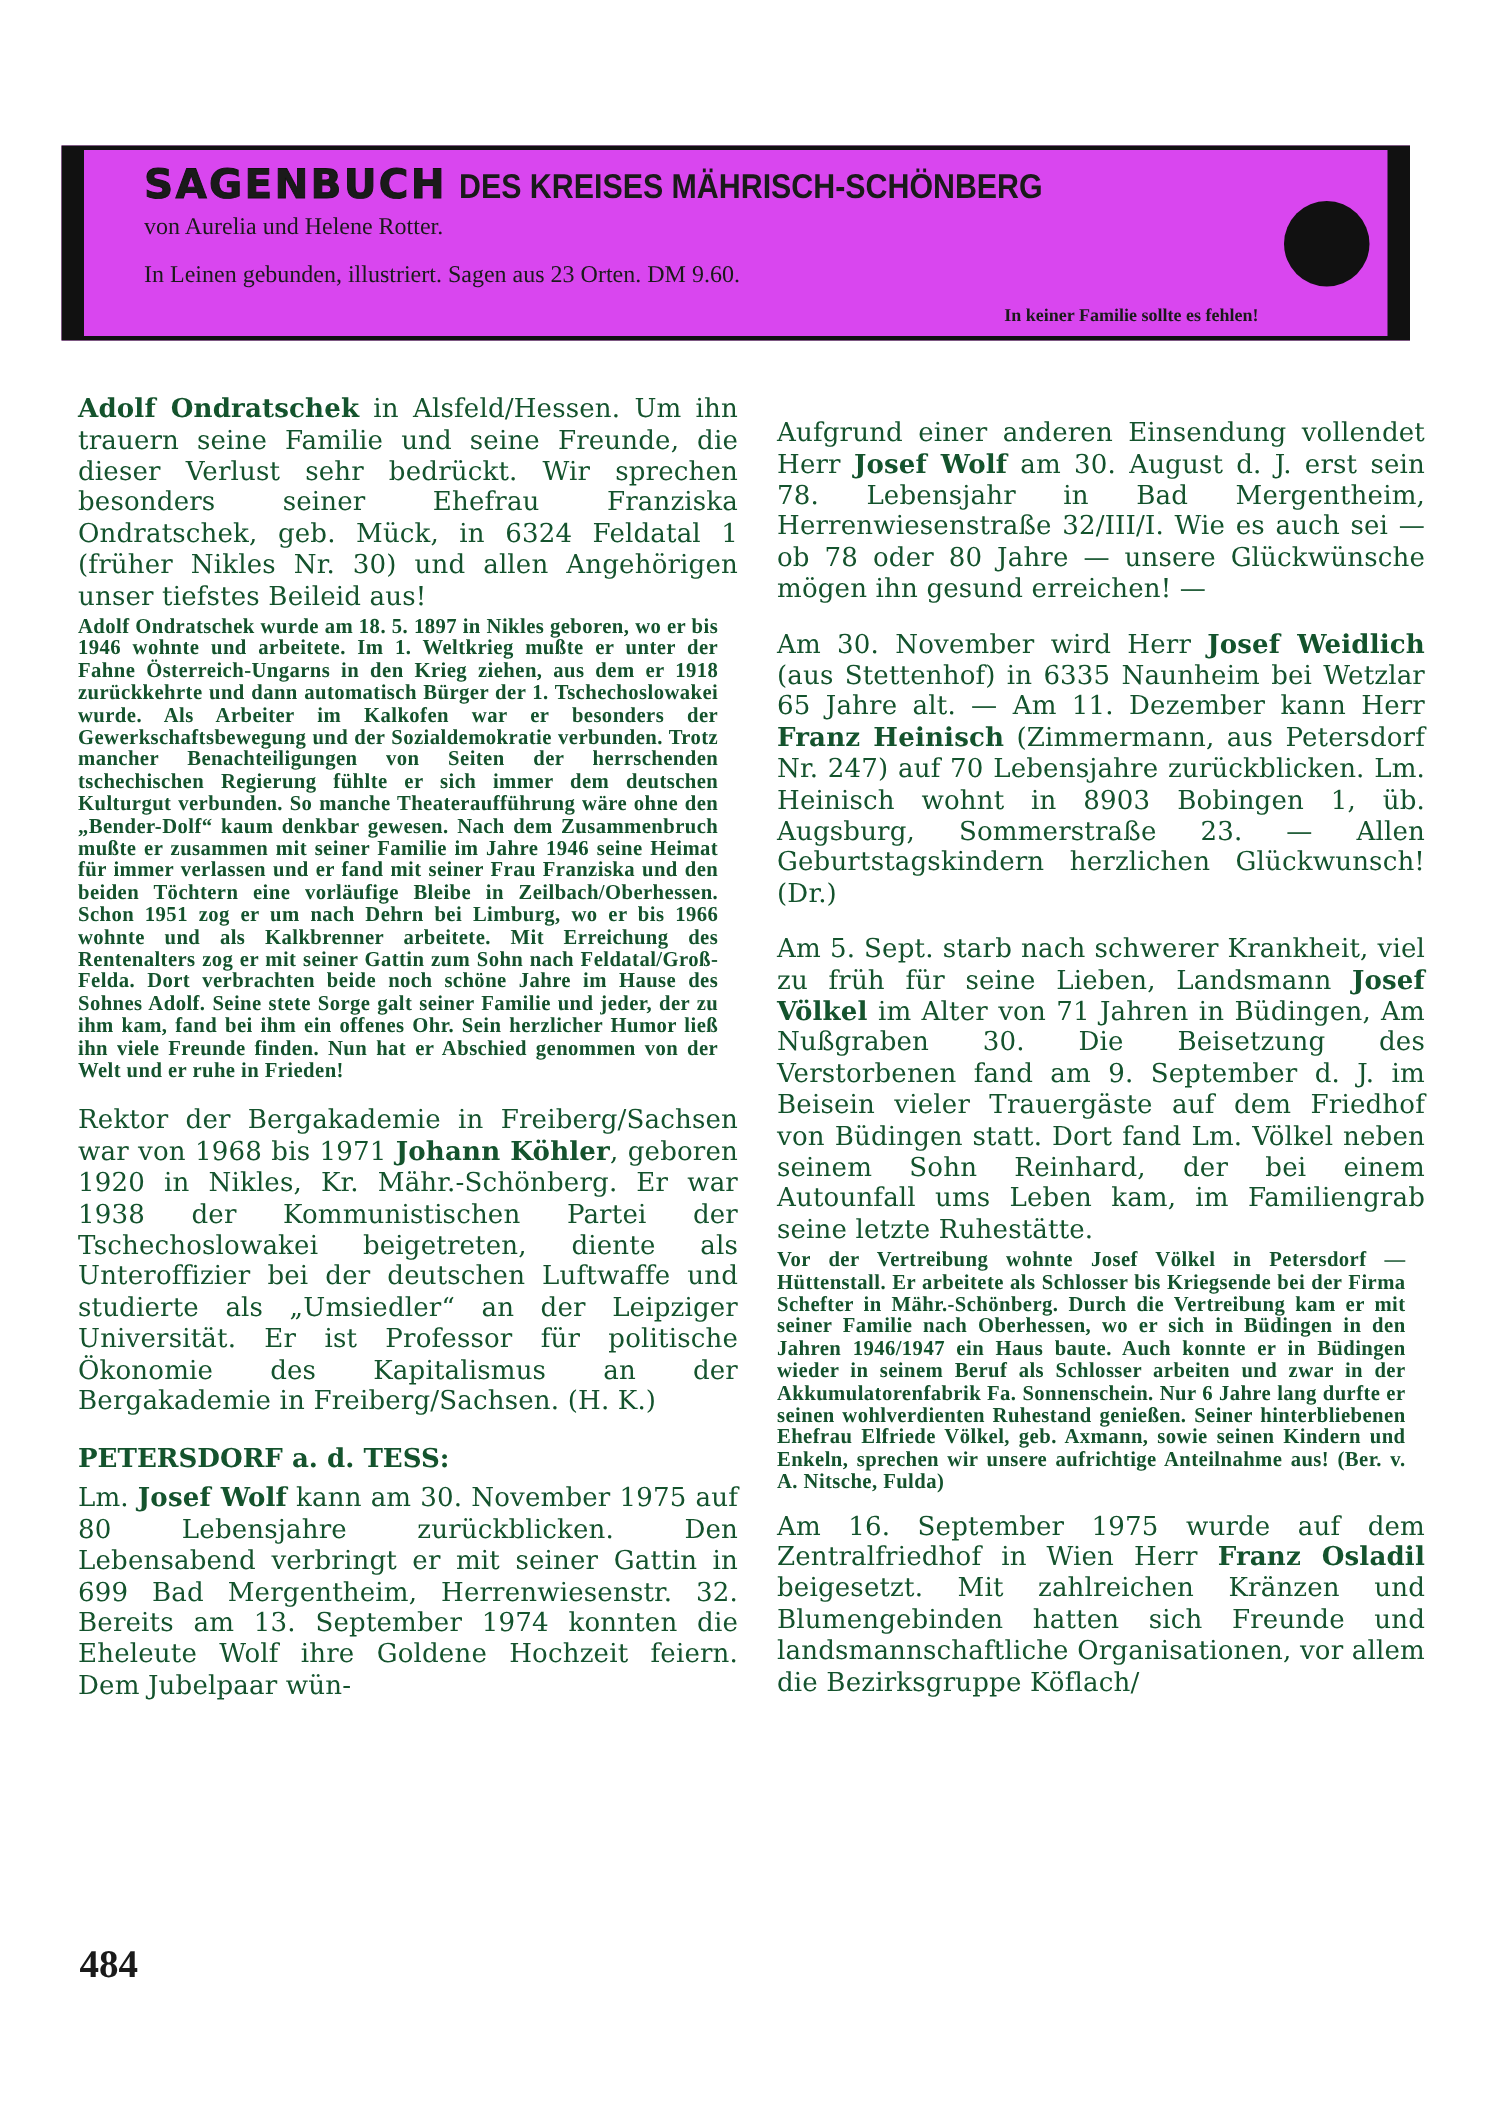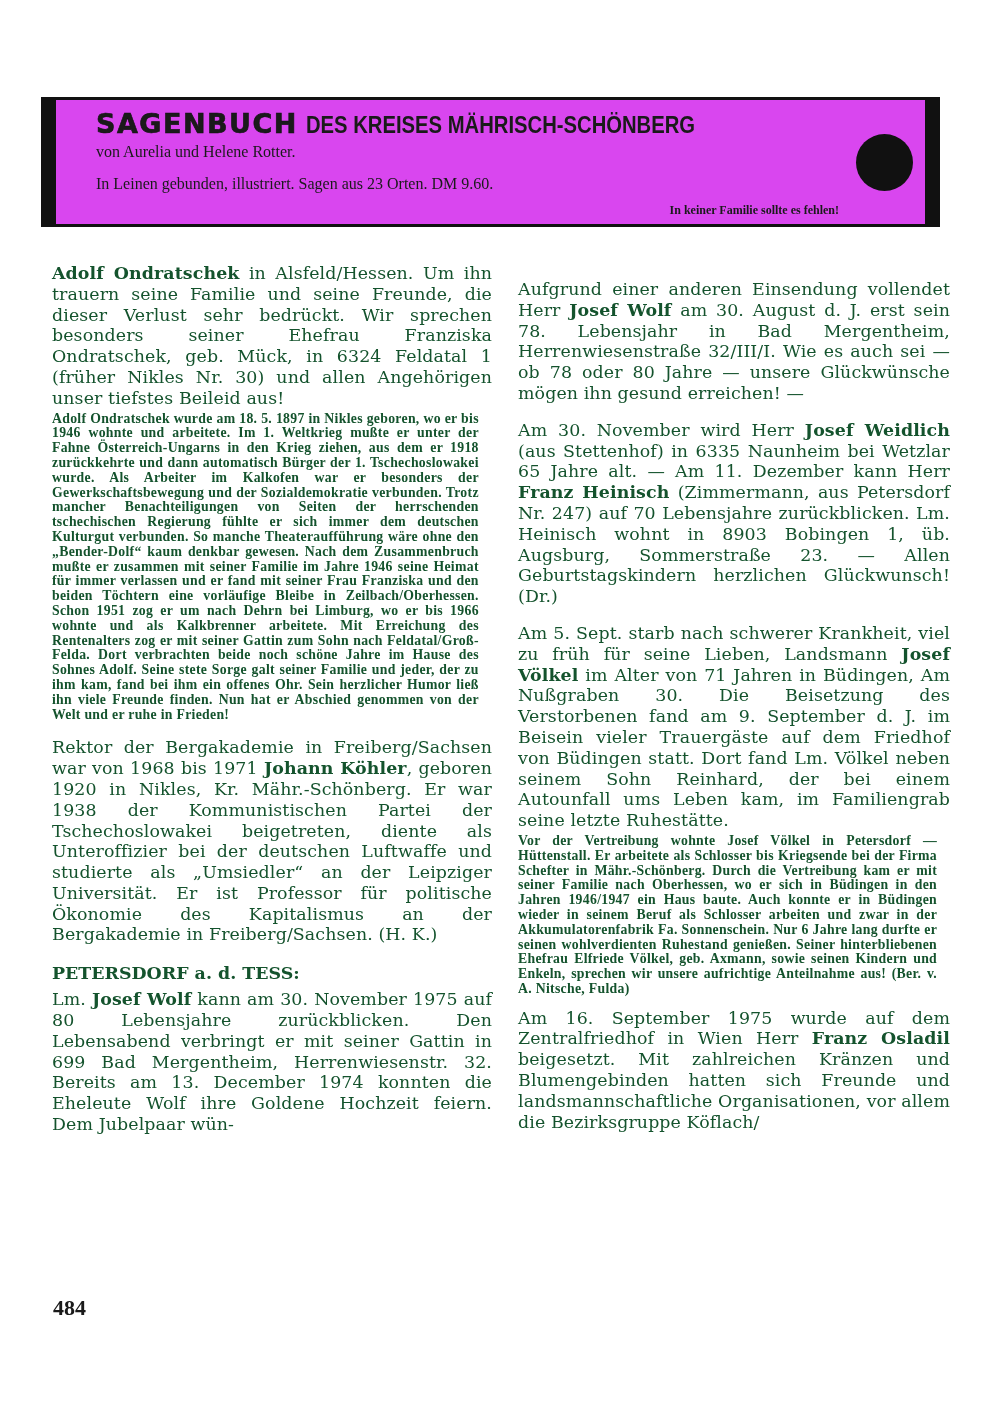--- a/index.html
+++ b/index.html
@@ -55,42 +55,42 @@
   }
   .gap-s { margin-top: 2px; }
   .gap-m { margin-top: 12px; }
   .gap-l { margin-top: 16px; }
   .heading {
     font-size: 17.4px; font-weight: bold; margin: 18px 0 6px 0;
   }
   b { font-weight: bold; }
   .page-number {
     position: absolute; left: 53px; top: 1295px; font-family: "Liberation Serif", serif;
-    font-weight: bold; font-size: 22px;
+    font-weight: bold; font-size: 26px;
   }
 </style>
 </head>
 <body>
 
 <div class="ad-box">
   <div class="ad-title">
     <span class="t1">SAGENBUCH</span><span class="t2">DES KREISES MÄHRISCH-SCHÖNBERG</span>
   </div>
   <div class="ad-line ad-line1">von Aurelia und Helene Rotter.</div>
   <div class="ad-line ad-line2">In Leinen gebunden, illustriert. Sagen aus 23 Orten. DM 9.60.</div>
   <div class="ad-slogan">In keiner Familie sollte es fehlen!</div>
   <div class="ad-dot"></div>
 </div>
 
 <div class="col col-left">
   <p class="p-lg"><b>Adolf Ondratschek</b><span> in Alsfeld/Hessen. Um ihn trauern seine Familie und seine Freunde, die dieser Verlust sehr bedrückt. Wir sprechen besonders seiner Ehefrau Franziska Ondratschek, geb. Mück, in 6324 Feldatal 1 (früher Nikles Nr. 30) und allen Angehörigen unser tiefstes Beileid aus!</span></p>
   <p class="p-sm gap-s">Adolf Ondratschek wurde am 18. 5. 1897 in Nikles geboren, wo er bis 1946 wohnte und arbeitete. Im 1. Weltkrieg mußte er unter der Fahne Österreich-Ungarns in den Krieg ziehen, aus dem er 1918 zurückkehrte und dann automatisch Bürger der 1. Tschechoslowakei wurde. Als Arbeiter im Kalkofen war er besonders der Gewerkschaftsbewegung und der Sozialdemokratie verbunden. Trotz mancher Benachteiligungen von Seiten der herrschenden tschechischen Regierung fühlte er sich immer dem deutschen Kulturgut verbunden. So manche Theateraufführung wäre ohne den „Bender-Dolf“ kaum denkbar gewesen. Nach dem Zusammenbruch mußte er zusammen mit seiner Familie im Jahre 1946 seine Heimat für immer verlassen und er fand mit seiner Frau Franziska und den beiden Töchtern eine vorläufige Bleibe in Zeilbach/Oberhessen. Schon 1951 zog er um nach Dehrn bei Limburg, wo er bis 1966 wohnte und als Kalkbrenner arbeitete. Mit Erreichung des Rentenalters zog er mit seiner Gattin zum Sohn nach Feldatal/Groß-Felda. Dort verbrachten beide noch schöne Jahre im Hause des Sohnes Adolf. Seine stete Sorge galt seiner Familie und jeder, der zu ihm kam, fand bei ihm ein offenes Ohr. Sein herzlicher Humor ließ ihn viele Freunde finden. Nun hat er Abschied genommen von der Welt und er ruhe in Frieden!</p>
   <p class="p-lg gap-l"><span>Rektor der Bergakademie in Freiberg/Sachsen war von 1968 bis 1971 </span><b>Johann Köhler</b><span>, geboren 1920 in Nikles, Kr. Mähr.-Schönberg. Er war 1938 der Kommunistischen Partei der Tschechoslowakei beigetreten, diente als Unteroffizier bei der deutschen Luftwaffe und studierte als „Umsiedler“ an der Leipziger Universität. Er ist Professor für politische Ökonomie des Kapitalismus an der Bergakademie in Freiberg/Sachsen. (H. K.)</span></p>
   <div class="heading">PETERSDORF a. d. TESS:</div>
-  <p class="p-lg"><span>Lm. </span><b>Josef Wolf</b><span> kann am 30. November 1975 auf 80 Lebensjahre zurückblicken. Den Lebensabend verbringt er mit seiner Gattin in 699 Bad Mergentheim, Herrenwiesenstr. 32. Bereits am 13. December 1974 konnten die Eheleute Wolf ihre Goldene Hochzeit feiern. Dem Jubelpaar wün-</span></p>
+  <p class="p-lg"><span>Lm. </span><b>Josef Wolf</b><span> kann am 30. November 1975 auf 80 Lebensjahre zurückblicken. Den Lebensabend verbringt er mit seiner Gattin in 699 Bad Mergentheim, Herrenwiesenstr. 32. Bereits am 13. September 1974 konnten die Eheleute Wolf ihre Goldene Hochzeit feiern. Dem Jubelpaar wün-</span></p>
 </div>
 
 <div class="col col-right">
   <p class="p-lg gap-m"><span>Aufgrund einer anderen Einsendung vollendet Herr </span><b>Josef Wolf</b><span> am 30. August d. J. erst sein 78. Lebensjahr in Bad Mergentheim, Herrenwiesenstraße 32/III/I. Wie es auch sei — ob 78 oder 80 Jahre — unsere Glückwünsche mögen ihn gesund erreichen! —</span></p>
   <p class="p-lg gap-l"><span>Am 30. November wird Herr </span><b>Josef Weidlich</b><span> (aus Stettenhof) in 6335 Naunheim bei Wetzlar 65 Jahre alt. — Am 11. Dezember kann Herr </span><b>Franz Heinisch</b><span> (Zimmermann, aus Petersdorf Nr. 247) auf 70 Lebensjahre zurückblicken. Lm. Heinisch wohnt in 8903 Bobingen 1, üb. Augsburg, Sommerstraße 23. — Allen Geburtstagskindern herzlichen Glückwunsch! (Dr.)</span></p>
   <p class="p-lg gap-l"><span>Am 5. Sept. starb nach schwerer Krankheit, viel zu früh für seine Lieben, Landsmann </span><b>Josef Völkel</b><span> im Alter von 71 Jahren in Büdingen, Am Nußgraben 30. Die Beisetzung des Verstorbenen fand am 9. September d. J. im Beisein vieler Trauergäste auf dem Friedhof von Büdingen statt. Dort fand Lm. Völkel neben seinem Sohn Reinhard, der bei einem Autounfall ums Leben kam, im Familiengrab seine letzte Ruhestätte.</span></p>
   <p class="p-sm gap-s">Vor der Vertreibung wohnte Josef Völkel in Petersdorf — Hüttenstall. Er arbeitete als Schlosser bis Kriegsende bei der Firma Schefter in Mähr.-Schönberg. Durch die Vertreibung kam er mit seiner Familie nach Oberhessen, wo er sich in Büdingen in den Jahren 1946/1947 ein Haus baute. Auch konnte er in Büdingen wieder in seinem Beruf als Schlosser arbeiten und zwar in der Akkumulatorenfabrik Fa. Sonnenschein. Nur 6 Jahre lang durfte er seinen wohlverdienten Ruhestand genießen. Seiner hinterbliebenen Ehefrau Elfriede Völkel, geb. Axmann, sowie seinen Kindern und Enkeln, sprechen wir unsere aufrichtige Anteilnahme aus! (Ber. v. A. Nitsche, Fulda)</p>
   <p class="p-lg gap-m"><span>Am 16. September 1975 wurde auf dem Zentralfriedhof in Wien Herr </span><b>Franz Osladil</b><span> beigesetzt. Mit zahlreichen Kränzen und Blumengebinden hatten sich Freunde und landsmannschaftliche Organisationen, vor allem die Bezirksgruppe Köflach/</span></p>
 </div>
 

